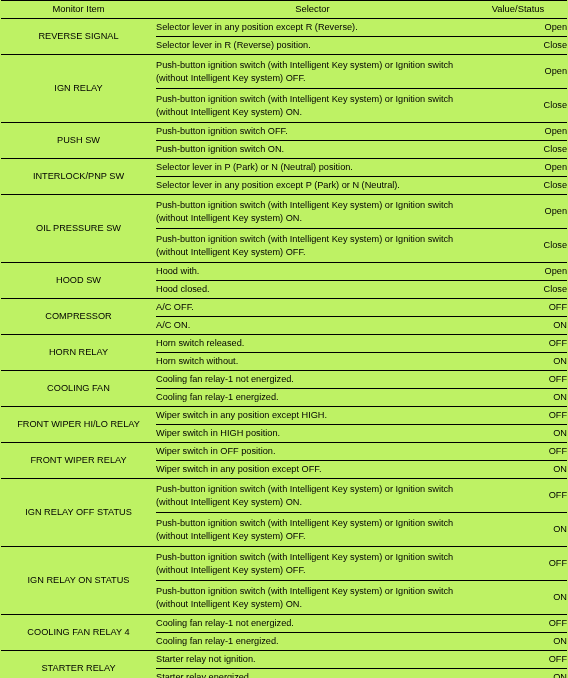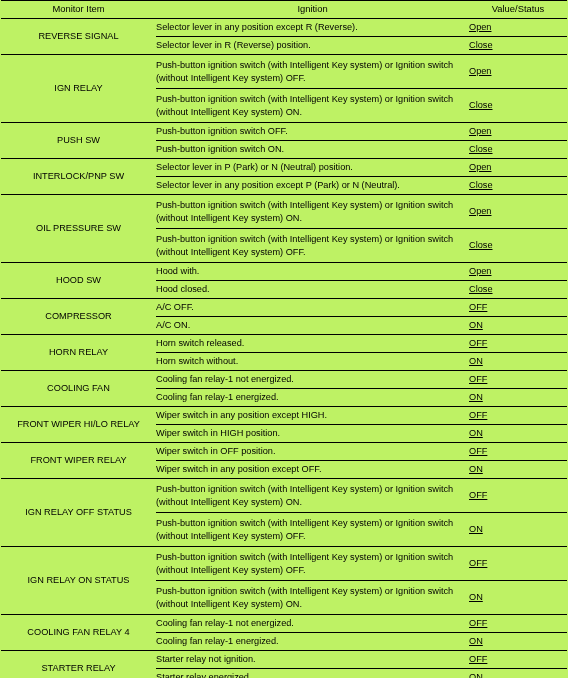--- a/index.html
+++ b/index.html
@@ -69,42 +69,41 @@
     padding-left: 8px;
     text-align: center;
   }
   td.cell-cond {
     padding-left: 8px;
     padding-right: 5px;
     text-align: left;
     margin-left: 23px;
   }
   td.cell-value {
-    text-align: left;
+    text-align: right;
     padding-left: 2px;
     padding-right: 2px;
-    text-decoration: underline;
   }
   tr.h1 td { height: 17px; }
   tr.h2 td { height: 33px; }
 </style>
 </head>
 <body>
 
 <div id="sheet">
   <table class="monitor-table">
     <colgroup>
       <col class="c-item">
       <col class="c-cond">
       <col class="c-value">
     </colgroup>
     <thead>
       <tr class="header-row">
         <th class="cell-item">Monitor Item</th>
-        <th class="cell-cond">Ignition</th>
+        <th class="cell-cond">Selector</th>
         <th class="cell-value">Value/Status</th>
       </tr>
     </thead>
     <tbody id="table-body">
         <tr class="h1 group-start first-group">
           <td class="cell-item" rowspan="2">REVERSE SIGNAL</td>
           <td class="cell-cond">Selector lever in any position except R (Reverse).</td>
           <td class="cell-value">Open</td>
         </tr>
         <tr class="h1 sub-row">

